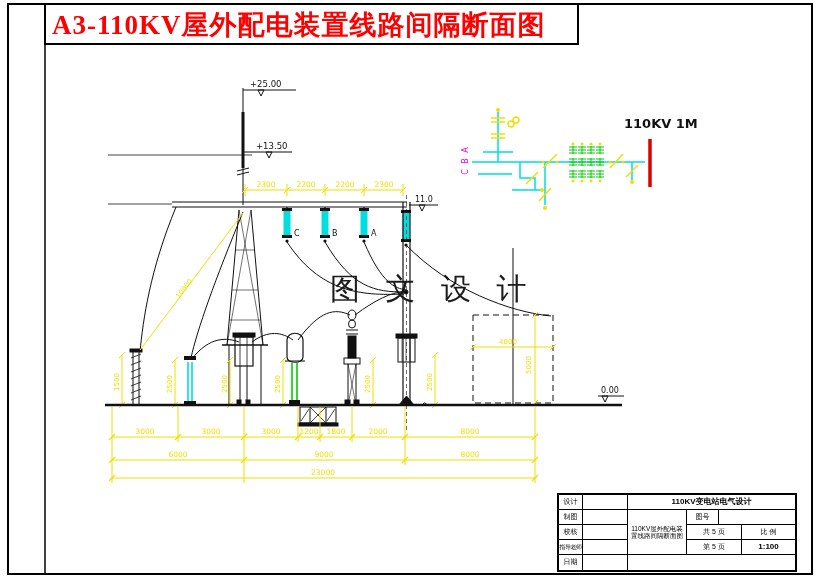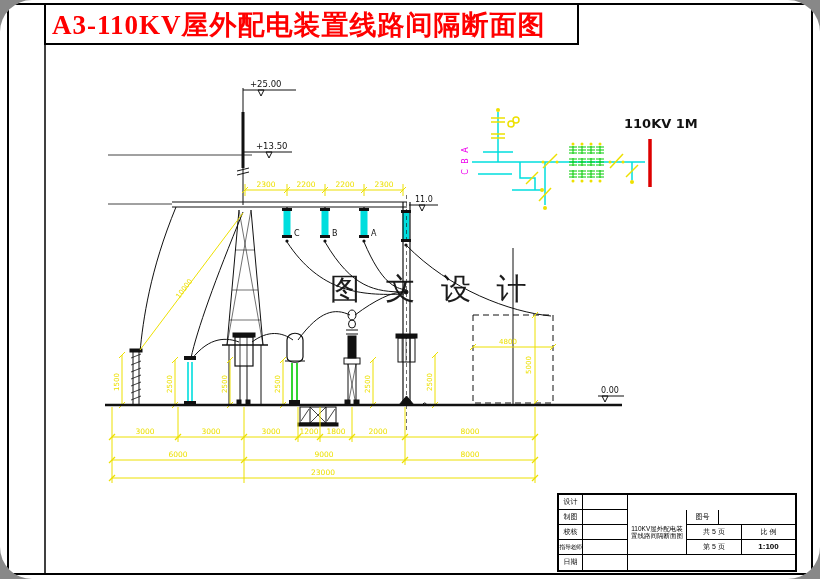--- a/index.html
+++ b/index.html
@@ -1,17 +1,17 @@
 <!DOCTYPE html>
 <html><head>
 <meta charset="utf-8">
 <style>
   html,body{margin:0;padding:0;background:#888;}
   .page{position:relative;width:820px;height:579px;background:#ffffff;overflow:hidden;
-        font-family:"Liberation Sans", sans-serif;border-radius:32px;}
+        font-family:"Liberation Sans", sans-serif;}
   svg text{font-family:"DejaVu Sans", sans-serif;}
   .tblock{position:absolute;left:557px;top:493px;width:236px;height:75px;
           display:grid;grid-template-columns:24px 45px 59px 32px 23px 53px;
           grid-template-rows:repeat(5,15px);border:2px solid #000;box-sizing:content-box;
           background:#fff;}
   .tc{border-right:1px solid #000;border-bottom:1px solid #000;
       display:flex;align-items:center;justify-content:center;text-align:center;
       font-size:7px;color:#000;overflow:hidden;line-height:1.15;}
   .tc.last-col{border-right:none;}
   .tc.last-row{border-bottom:none;}
@@ -392,20 +392,21 @@
       <text x="470" y="457">8000</text>
       <text x="323" y="475">23000</text>
     </g>
   </g>
 </svg>
 
 
 <div class="tblock">
   <div class="tc" style="grid-column:1;grid-row:1">设计</div>
   <div class="tc" style="grid-column:2;grid-row:1"></div>
+  <div class="tc proj last-col" style="grid-column:3 / 7;grid-row:1">110KV变电站电气设计</div>
 
   <div class="tc" style="grid-column:1;grid-row:2">制图</div>
   <div class="tc" style="grid-column:2;grid-row:2"></div>
   <div class="tc dtitle" style="grid-column:3;grid-row:2 / 5">110KV屋外配电装置线路间隔断面图</div>
   <div class="tc" style="grid-column:4;grid-row:2">图号</div>
   <div class="tc last-col" style="grid-column:5 / 7;grid-row:2"></div>
 
   <div class="tc" style="grid-column:1;grid-row:3">校核</div>
   <div class="tc" style="grid-column:2;grid-row:3"></div>
   <div class="tc" style="grid-column:4 / 6;grid-row:3">共 5 页</div>

